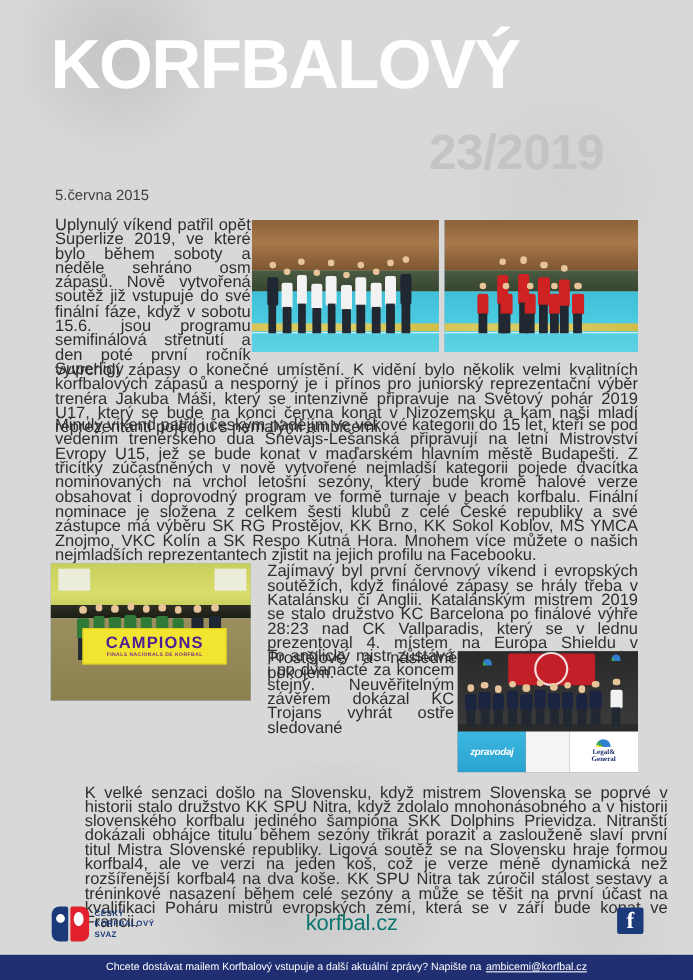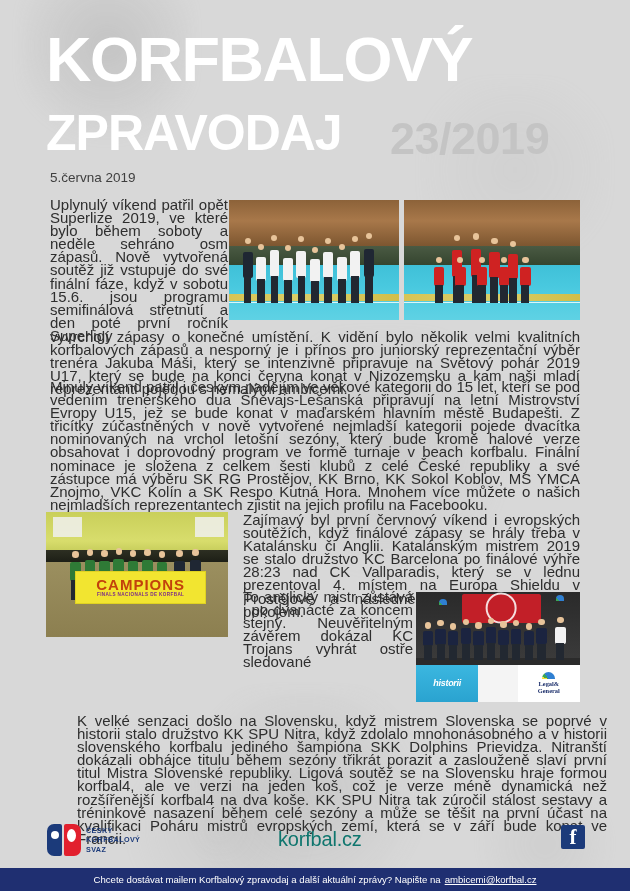--- a/index.html
+++ b/index.html
@@ -179,21 +179,21 @@
     height: 25%;
     background: #f2e530;
     border: 1px solid #e0d222;
     display: flex;
     flex-direction: column;
     align-items: center;
     justify-content: center;
     overflow: hidden;
   }
   .banner .bg-big {
-    font-size: 15px; font-weight: bold; color: #c2410c;
+    font-size: 15px; font-weight: bold; color: #4c1d95;
     letter-spacing: 1px; line-height: 15px; white-space: nowrap;
   }
   .banner .bg-small {
     font-size: 4.6px; font-weight: bold; color: #7a2a8a;
     letter-spacing: .4px; line-height: 6px; white-space: nowrap;
   }
   .sidepanel-l, .sidepanel-r {
     position: absolute; top: 4%; width: 16%; height: 16%;
     background: #f0f0f0; opacity: .85;
   }
@@ -348,24 +348,23 @@
 
   <div class="watermark wm1"></div>
   <div class="watermark wm4"></div>
   <div class="watermark wm2"></div>
   <div class="watermark wm6"></div>
   <div class="watermark wm3"></div>
   <div class="watermark wm5"></div>
 
   <div class="masthead">
     <div class="title-main">KORFBALOVÝ</div>
-    <div class="title-sub">ZPRAVODAJ</div>
     <div class="issue">23/2019</div>
   </div>
-  <div class="issue-date">5.června 2019</div>
+  <div class="issue-date">5.června 2015</div>
 
   <div class="photo photo-top-left">
     <div class="gym">
       <div class="wall"></div>
         <div class="wall2"></div>
       <div class="floor"></div>
         <div class="line"></div>
       <div class="team-row">
         <div class="player t-dark" style="left:2%;  height:88%">
             <div class="head"></div>
@@ -603,21 +602,21 @@
             <div class="legs"></div>
           </div>
         <div class="player t-white" style="left:86%; height:98%">
             <div class="head"></div>
             <div class="torso"></div>
             <div class="legs"></div>
           </div>
       </div>
       <div class="bottombar">
         <div class="eqpanel">
-          <span>historii</span>
+          <span>zpravodaj</span>
         </div>
         <div class="whitepanel"></div>
         <div class="lgpanel">
           <div class="umbrella"></div>
           <div class="lg-text">Legal&amp;</div>
           <div class="lg-text">General</div>
         </div>
       </div>
     </div>
   </div>
@@ -634,17 +633,17 @@
         <div>ČESKÝ</div>
         <div>KORFBALOVÝ</div>
         <div>SVAZ</div>
       </div>
     </div>
     <div class="site-url">korfbal.cz</div>
     <div class="fb-icon">f</div>
   </div>
 
   <div class="bottom-bar">
-    <span>Chcete dostávat mailem Korfbalový zpravodaj a další aktuální zprávy?  Napište na</span>
+    <span>Chcete dostávat mailem Korfbalový vstupuje a další aktuální zprávy?  Napište na</span>
     <span class="email">ambicemi@korfbal.cz</span>
   </div>
 
 </div>
 
 </body></html>

